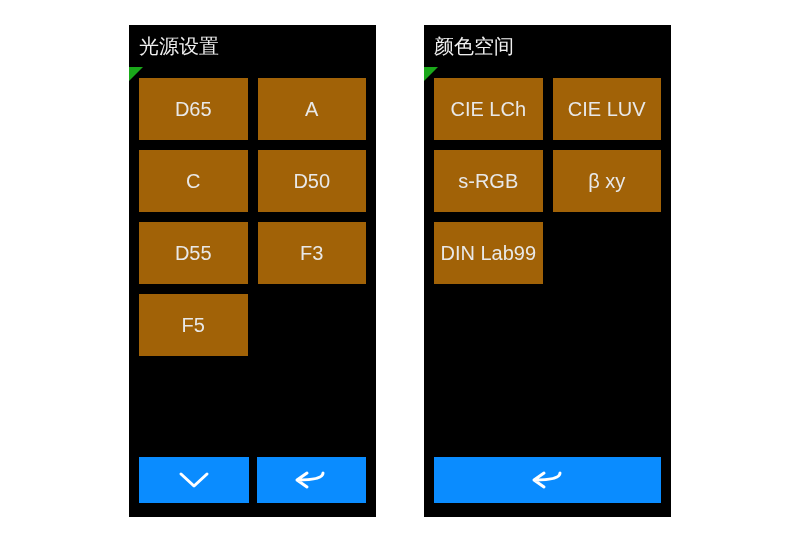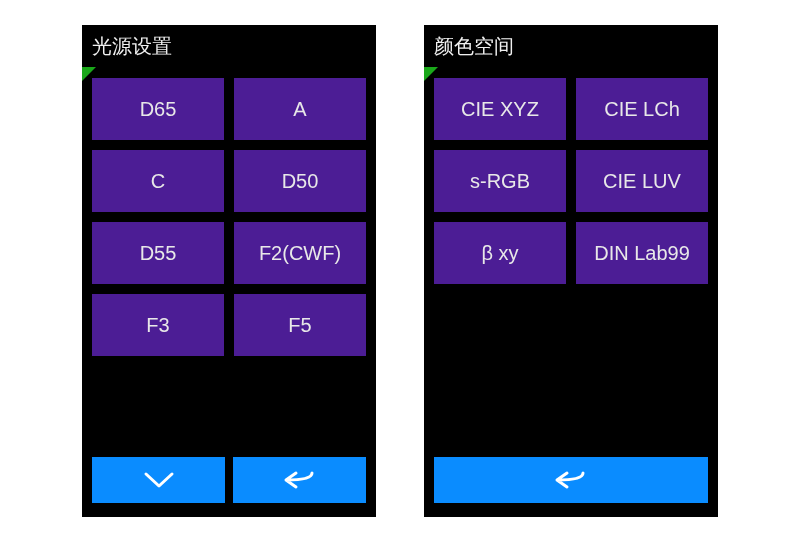--- a/index.html
+++ b/index.html
@@ -6,21 +6,21 @@
   html, body { width: 800px; height: 542px; }
   body {
     background: #ffffff;
     font-family: "Microsoft YaHei", Arial, sans-serif;
     display: flex;
     align-items: center;
     justify-content: center;
     gap: 48px;
   }
   .screen {
-    width: 294px;
+    width: 247px;
     height: 492px;
     background: #000000;
     display: flex;
     flex-direction: column;
     position: relative;
     justify-content: flex-end;
   }
   .title {
     color: #f0f0f0;
     font-size: 20px;
@@ -39,21 +39,21 @@
   .grid {
     padding: 8px 10px 0 10px;
     display: grid;
     grid-template-columns: 1fr 1fr;
     gap: 10px;
     flex: 1;
     align-content: start;
   }
   .cell {
     height: 62px;
-    background: #4c1d95;
+    background: #a16207;
     color: #e8e8e8;
     display: flex;
     align-items: center;
     justify-content: center;
     font-size: 20px;
     cursor: pointer;
     user-select: none;
   }
   .cell.placeholder {
     background: transparent;
@@ -81,21 +81,20 @@
 
 <div class="screen">
   <div class="title">光源设置</div>
   <div class="corner-mark"></div>
   <div class="grid">
     <div class="cell">D65</div>
     <div class="cell">A</div>
     <div class="cell">C</div>
     <div class="cell">D50</div>
     <div class="cell">D55</div>
-    <div class="cell">F2(CWF)</div>
     <div class="cell">F3</div>
     <div class="cell">F5</div>
   </div>
   <div class="bottom">
     <div class="bbtn">
       <svg width="34" height="20" viewBox="0 0 34 20">
           <polyline points="4,4 17,16 30,4"></polyline>
         </svg>
     </div>
     <div class="bbtn">
@@ -103,24 +102,23 @@
           <path d="M14 4 L4 11 L14 18 M4 11 Q30 11 30 4" fill="none"></path>
         </svg>
     </div>
   </div>
 </div>
 
 <div class="screen">
   <div class="title">颜色空间</div>
   <div class="corner-mark"></div>
   <div class="grid">
-    <div class="cell">CIE XYZ</div>
     <div class="cell">CIE LCh</div>
+    <div class="cell">CIE LUV</div>
     <div class="cell">s-RGB</div>
-    <div class="cell">CIE LUV</div>
     <div class="cell">β xy</div>
     <div class="cell">DIN Lab99</div>
     <div class="cell placeholder"></div>
   </div>
   <div class="bottom single">
     <div class="bbtn">
       <svg width="36" height="22" viewBox="0 0 36 22">
           <path d="M14 4 L4 11 L14 18 M4 11 Q30 11 30 4" fill="none"></path>
         </svg>
     </div>

